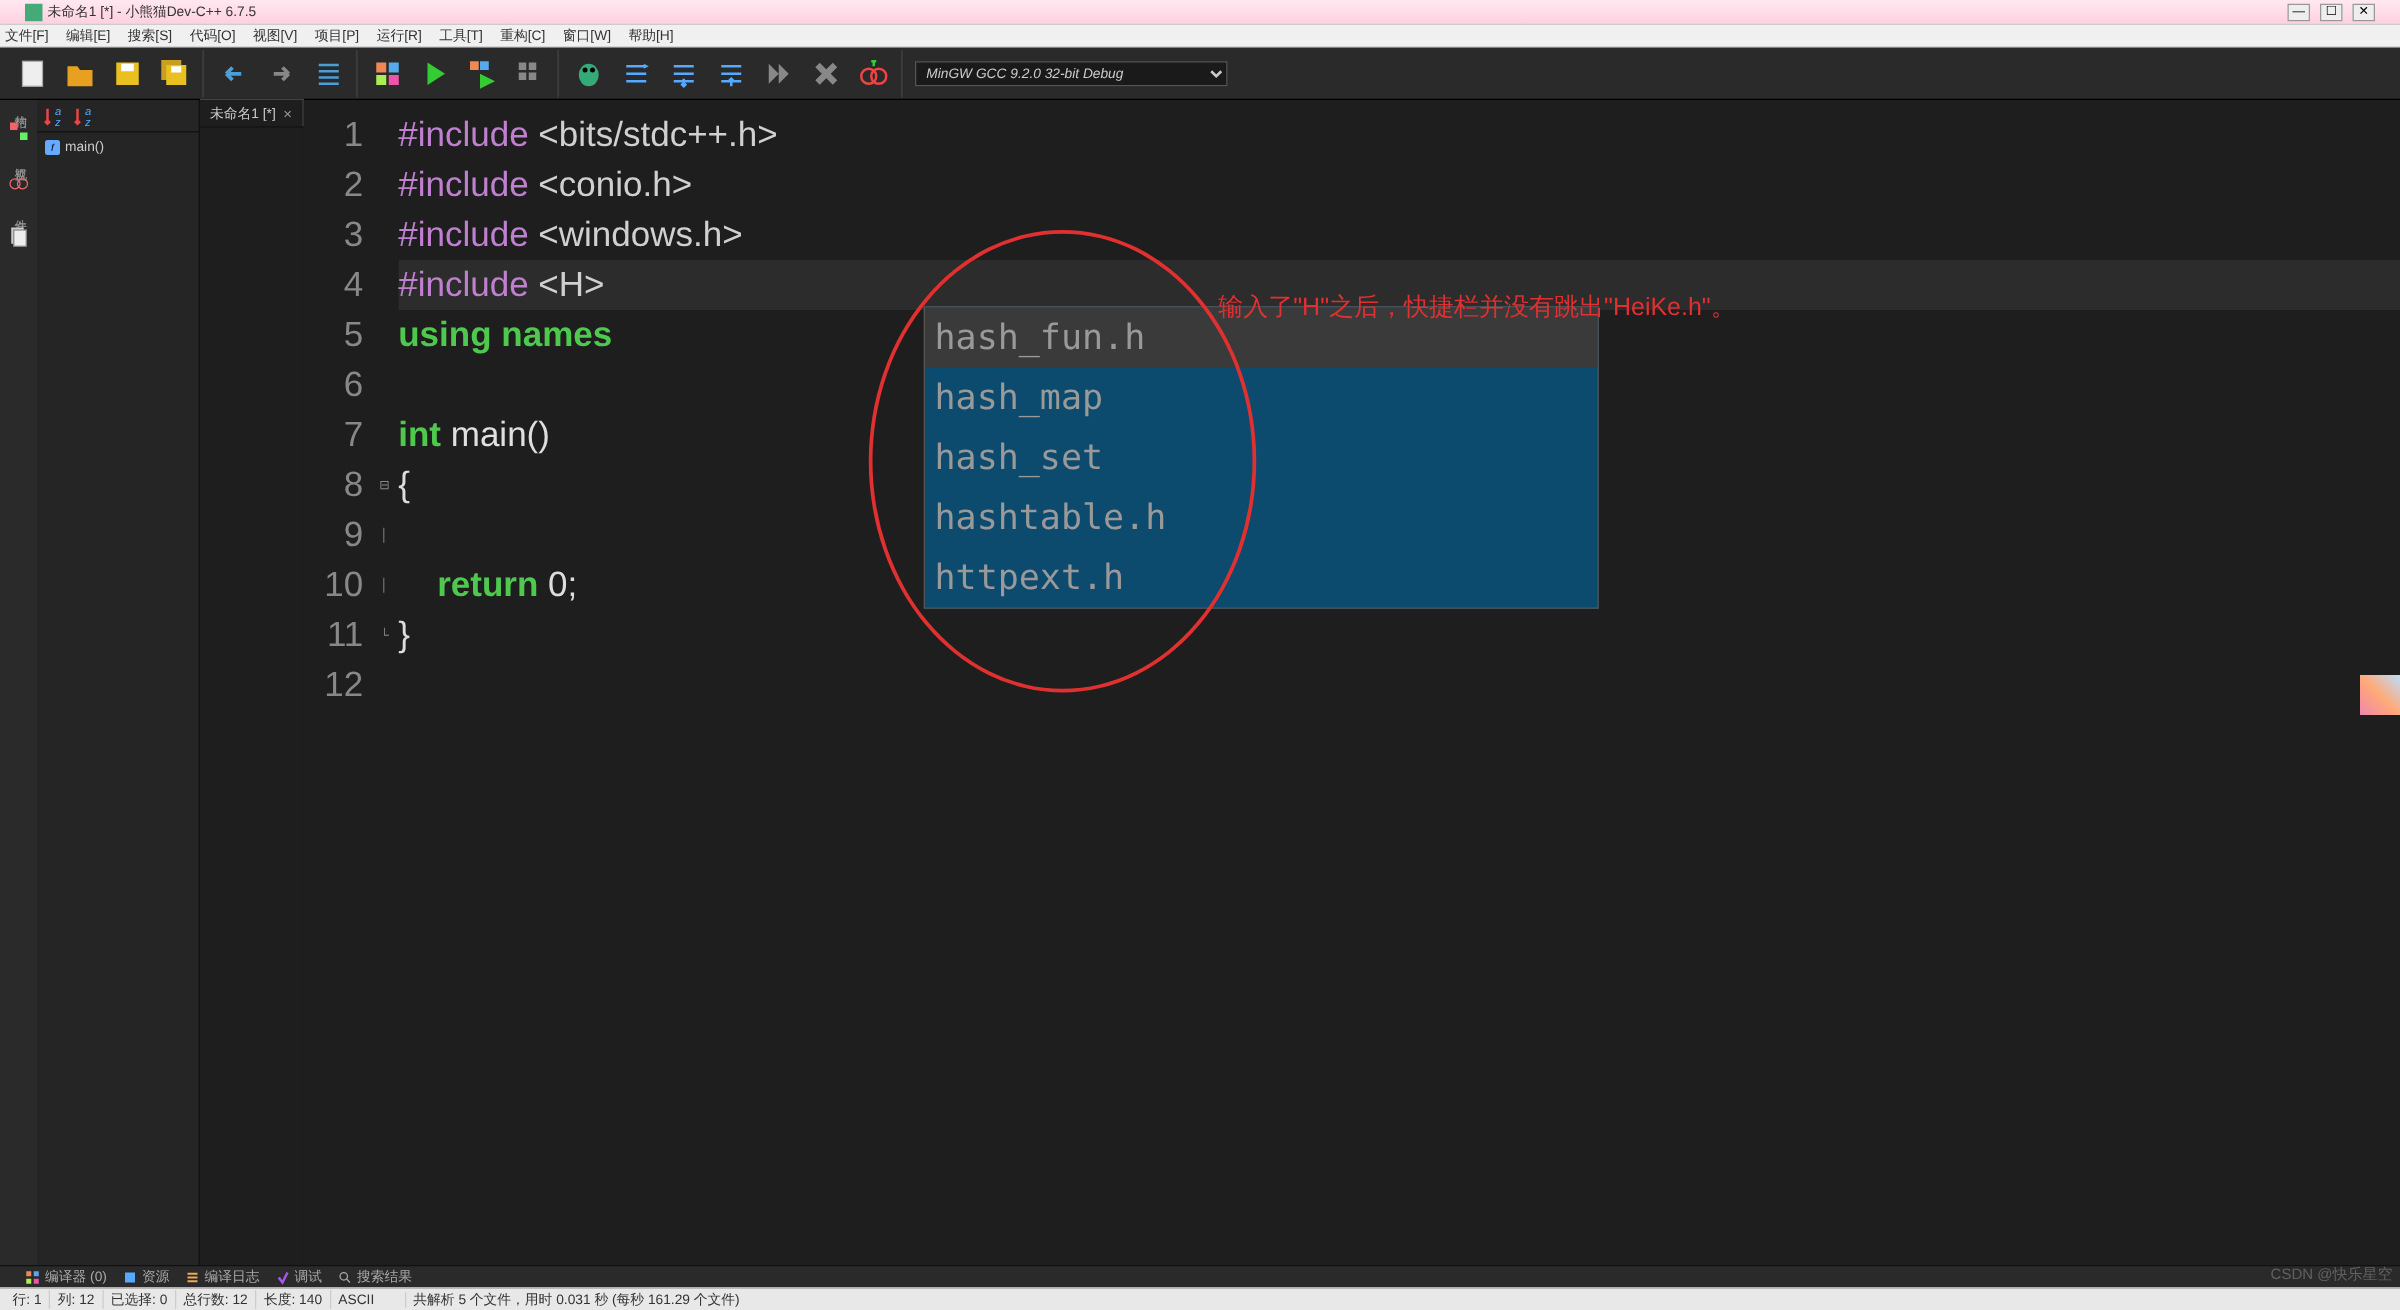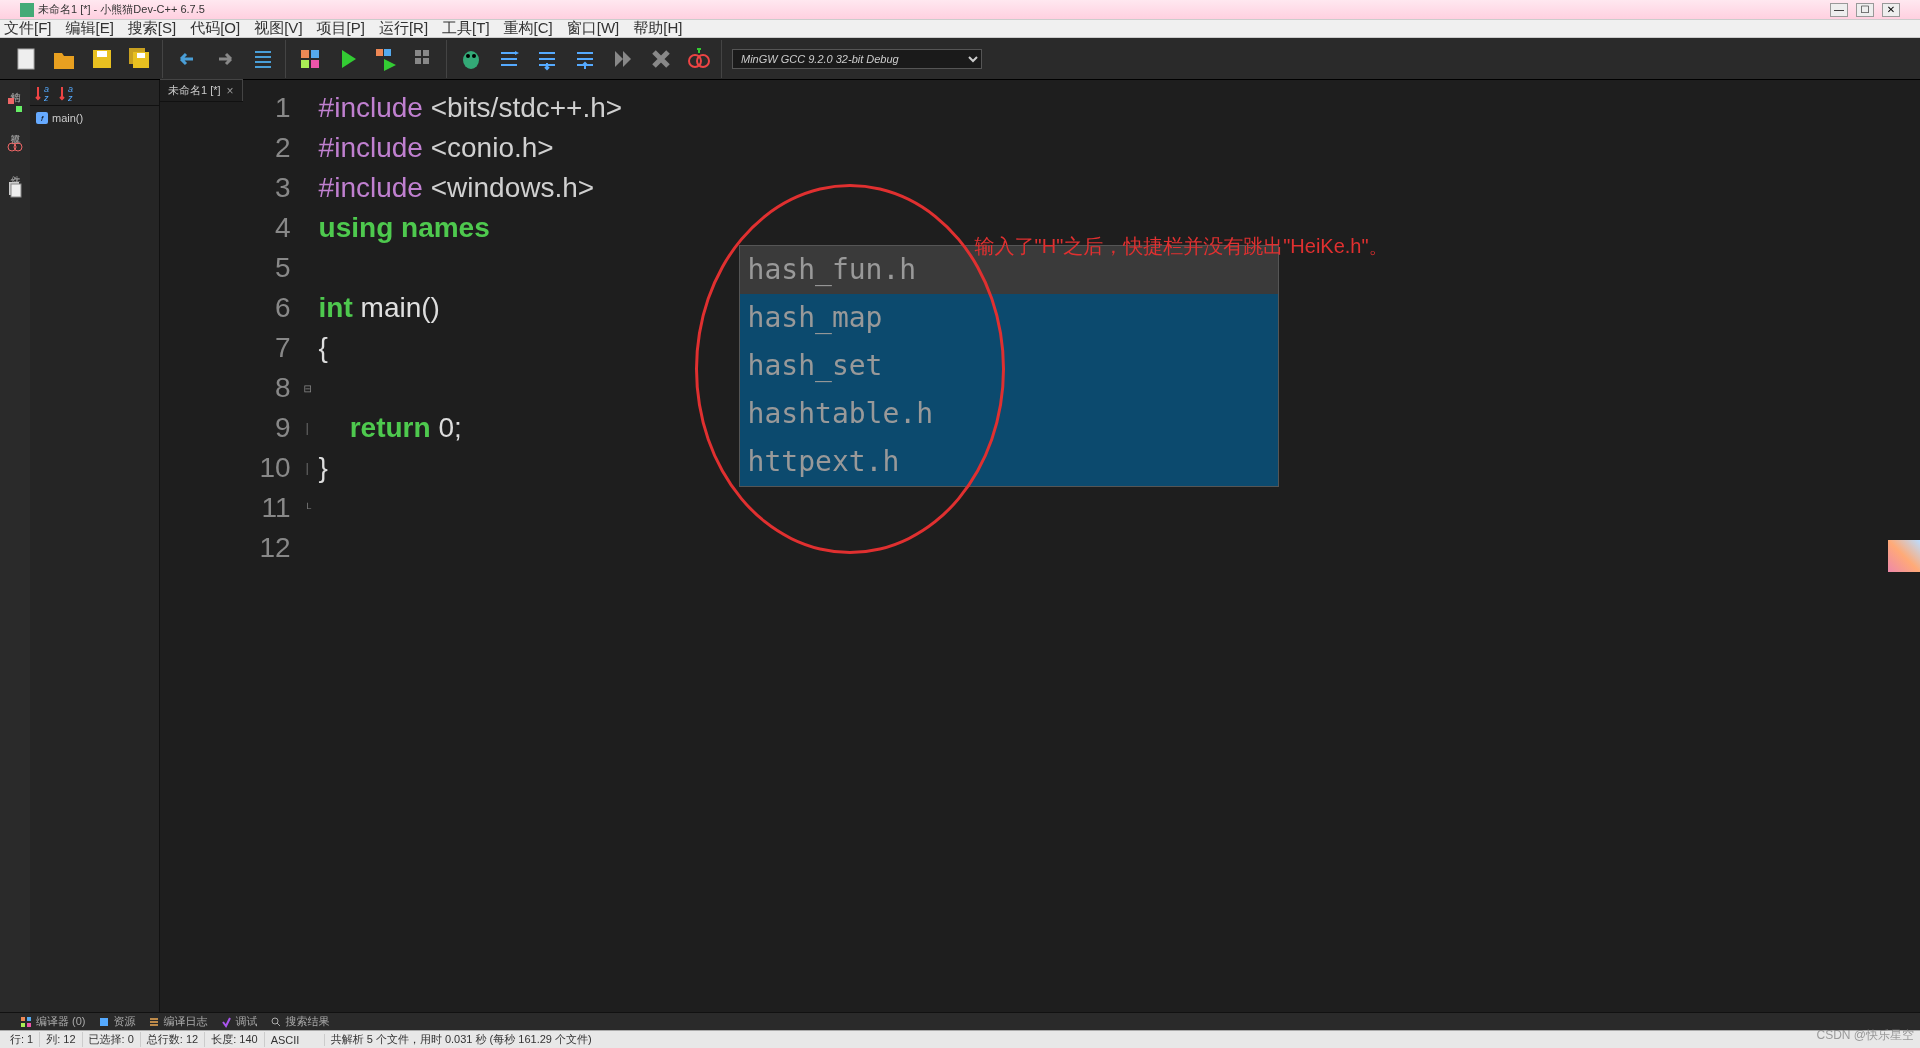--- a/index.html
+++ b/index.html
@@ -5,21 +5,21 @@
 * { margin: 0; padding: 0; box-sizing: border-box; font-family: "Microsoft YaHei", "Segoe UI", sans-serif; }
 body { background: #ffd0e8; width: 1920px; height: 1048px; overflow: hidden; font-size: 12px; }
 
 .titlebar { height: 20px; background: linear-gradient(#ffe8f0, #ffd0e0); display: flex; align-items: center; padding: 0 20px; border-bottom: 1px solid #ccc; }
 .titlebar-icon { width: 14px; height: 14px; background: #4a7; margin-right: 4px; }
 .titlebar-text { font-size: 11px; color: #333; flex: 1; }
 .window-controls { display: flex; gap: 8px; }
 .window-btn { width: 18px; height: 14px; border: 1px solid #999; background: #eee; text-align: center; line-height: 12px; font-size: 10px; cursor: pointer; }
 
 .menubar { height: 18px; background: #f0f0f0; display: flex; align-items: center; padding: 0 4px; gap: 14px; border-bottom: 1px solid #ccc; }
-.menu-item { font-size: 15px; color: #333; cursor: pointer; text-align: center; }
+.menu-item { font-size: 11px; color: #333; cursor: pointer; text-align: center; }
 
 .toolbar { height: 42px; background: #2a2a2a; display: flex; align-items: center; padding: 0 4px; gap: 2px; border-bottom: 1px solid #000; }
 .tool-group { display: flex; gap: 2px; padding: 0 4px; border-right: 1px solid #444; height: 38px; align-items: center; }
 .tool-btn { width: 36px; height: 36px; display: flex; align-items: center; justify-content: center; cursor: pointer; }
 .compiler-select { margin-left: 8px; background: #1a1a1a; border: 1px solid #555; color: #ccc; font-size: 11px; padding: 2px 4px; width: 250px; height: 20px; font-style: italic; }
 
 .main-area { display: flex; height: calc(100% - 20px - 18px - 42px - 18px - 18px); background: #1e1e1e; }
 
 .left-sidebar { width: 30px; background: #2a2a2a; display: flex; flex-direction: column; align-items: center; padding-top: 4px; gap: 12px; }
 .sidebar-label { writing-mode: vertical-rl; font-size: 10px; color: #999; }
@@ -56,21 +56,21 @@
 .annotation-circle { position: absolute; left: 380px; top: 104px; width: 310px; height: 370px; border: 3px solid #e03030; border-radius: 50%; pointer-events: none; z-index: 20; }
 .annotation-text { position: absolute; left: 660px; top: 146px; color: #e03030; font-size: 20px; z-index: 20; pointer-events: none; }
 
 .bottom-tabs { height: 18px; background: #2a2a2a; display: flex; align-items: center; padding: 0 20px; gap: 12px; border-top: 1px solid #111; }
 .btab { display: flex; align-items: center; gap: 4px; font-size: 11px; color: #aaa; cursor: pointer; }
 .btab-icon { width: 12px; height: 12px; }
 
 .statusbar { height: 18px; background: #e8e8e8; display: flex; align-items: center; font-size: 11px; color: #333; padding: 0 4px; border-top: 1px solid #aaa; }
 .status-cell { padding: 0 6px; border-right: 1px solid #ccc; }
 .status-cell.wide { flex: 0 0 auto; min-width: 60px; }
-.watermark { position: absolute; right: 6px; bottom: 4px; font-size: 12px; color: rgba(120,120,120,0.7); z-index: 50; }
+.watermark { position: absolute; right: 6px; bottom: 20px; font-size: 12px; color: rgba(120,120,120,0.7); z-index: 50; }
 .deco-thumb { position: absolute; right: 0; top: 540px; width: 32px; height: 32px; background: linear-gradient(45deg,#e8a,#fa7,#bdf); }
 </style>
 </head>
 <body>
 
 <div class="titlebar">
   <div class="titlebar-icon"></div>
   <div class="titlebar-text">未命名1 [*] - 小熊猫Dev-C++ 6.7.5</div>
   <div class="window-controls">
     <div class="window-btn">—</div>
@@ -290,20 +290,21 @@
         <div class="fold-mark">⊟</div>
           <div class="fold-mark">│</div>
           <div class="fold-mark">│</div>
           <div class="fold-mark">└</div>
           <div class="fold-mark"></div>
       </div>
       <div class="code-content">
         <div class="code-line"><span class="kw-pp">#include </span><span class="str-inc">&lt;bits/stdc++.h&gt;</span></div>
         <div class="code-line"><span class="kw-pp">#include </span><span class="str-inc">&lt;conio.h&gt;</span></div>
         <div class="code-line"><span class="kw-pp">#include </span><span class="str-inc">&lt;windows.h&gt;</span></div>
+        <div class="code-line current-line"><span class="kw-pp">#include </span><span class="str-inc">&lt;H&gt;</span></div>
         <div class="code-line"><span class="kw-green">using</span><span class="kw-green"> names</span></div>
         <div class="code-line"></div>
         <div class="code-line"><span class="kw-green">int</span><span class="kw-fn"> main</span><span>()</span></div>
         <div class="code-line"><span>{</span></div>
         <div class="code-line"></div>
         <div class="code-line"><span class="kw-green">    return</span><span> 0;</span></div>
         <div class="code-line"><span>}</span></div>
         <div class="code-line"></div>
 
         <div class="autocomplete">

